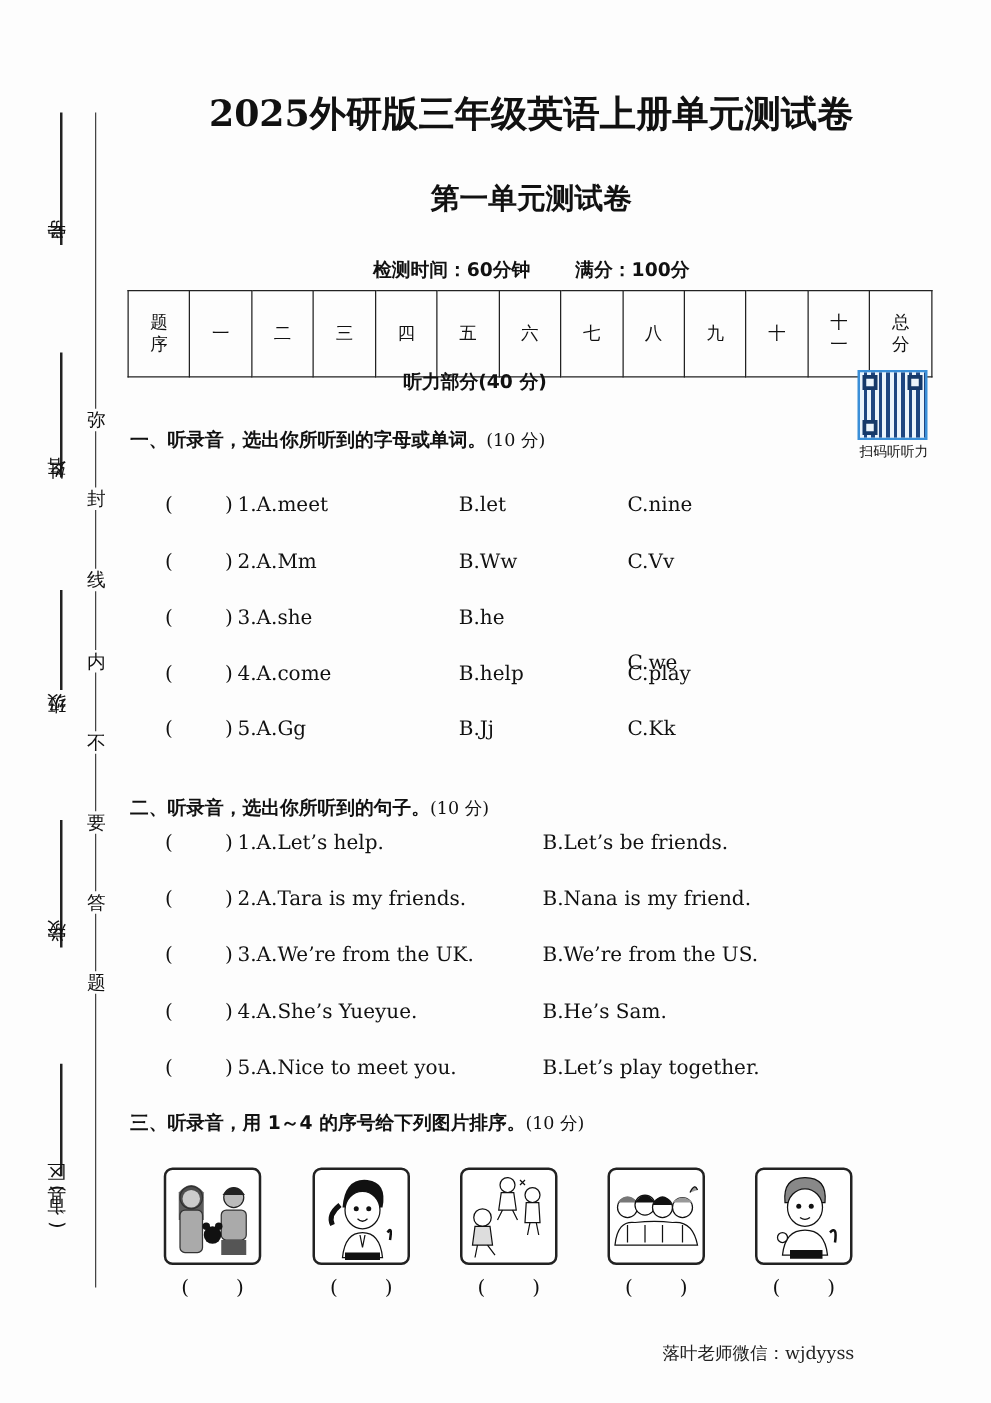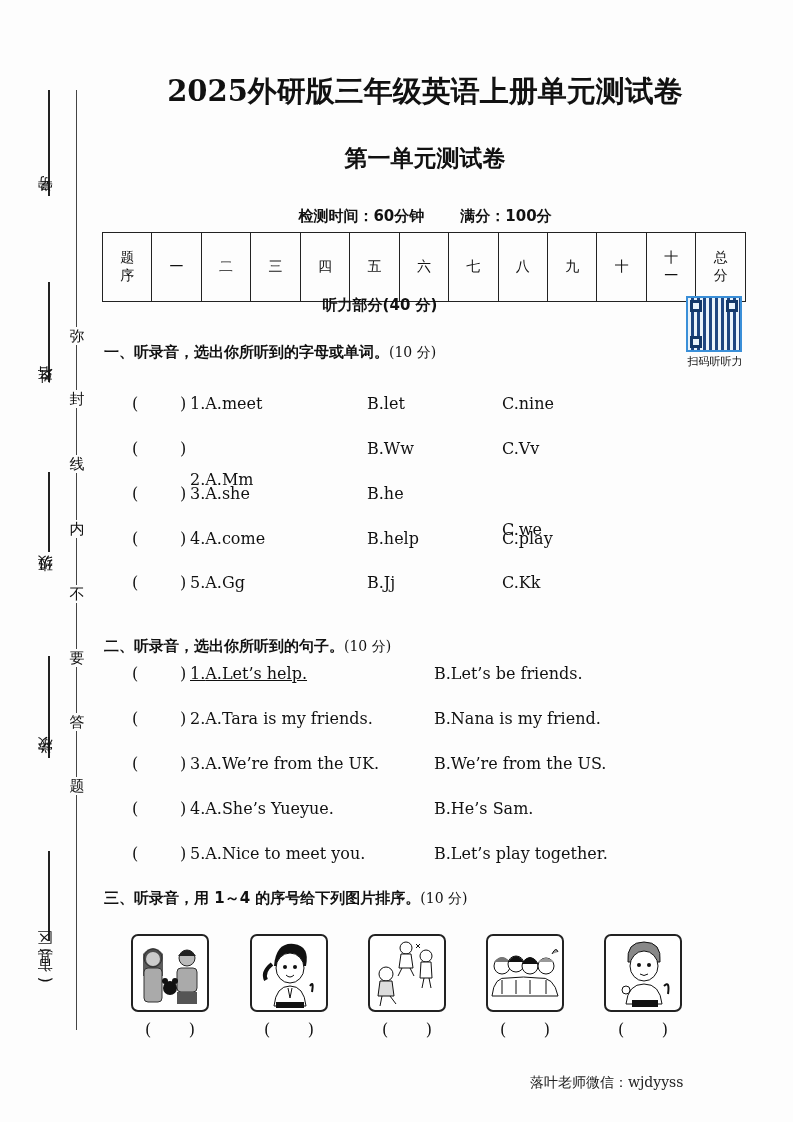--- a/index.html
+++ b/index.html
@@ -149,21 +149,21 @@
 <div class="row" style="top:394px;">
   <span class="paren-open">(</span>
   <span class="paren-close">)</span>
   <span class="opt" style="left:58px;"><span>1.</span><span>A.meet</span></span>
   <span class="opt" style="left:235px;">B.let</span>
   <span class="opt" style="left:370px;">C.nine</span>
 </div>
 <div class="row" style="top:439px;">
   <span class="paren-open">(</span>
   <span class="paren-close">)</span>
-  <span class="opt" style="left:58px;margin-top:31px;"><span>2.</span><span>A.Mm</span></span>
+  <span class="opt" style="left:58px;"><span>2.</span><span>A.Mm</span></span>
   <span class="opt" style="left:235px;">B.Ww</span>
   <span class="opt" style="left:370px;">C.Vv</span>
 </div>
 <div class="row" style="top:484px;">
   <span class="paren-open">(</span>
   <span class="paren-close">)</span>
   <span class="opt" style="left:58px;"><span>3.</span><span>A.she</span></span>
   <span class="opt" style="left:235px;">B.he</span>
   <span class="opt" style="left:370px;margin-top:36px;">C.we</span>
 </div>
@@ -182,21 +182,21 @@
   <span class="opt" style="left:370px;">C.Kk</span>
 </div>
 
 <div class="q-title" style="top:637px;">
   <span>二、听录音，选出你所听到的句子。</span><span class="pts">(10 分)</span>
 </div>
 
 <div class="row" style="top:664px;">
   <span class="paren-open">(</span>
   <span class="paren-close">)</span>
-  <span class="opt" style="left:58px;text-decoration:underline;"><span>1.</span><span>A.Let’s help.</span></span>
+  <span class="opt" style="left:58px;"><span>1.</span><span>A.Let’s help.</span></span>
   <span class="opt" style="left:302px;">B.Let’s be friends.</span>
 </div>
 <div class="row" style="top:709px;">
   <span class="paren-open">(</span>
   <span class="paren-close">)</span>
   <span class="opt" style="left:58px;"><span>2.</span><span>A.Tara is my friends.</span></span>
   <span class="opt" style="left:302px;">B.Nana is my friend.</span>
 </div>
 <div class="row" style="top:754px;">
   <span class="paren-open">(</span>

